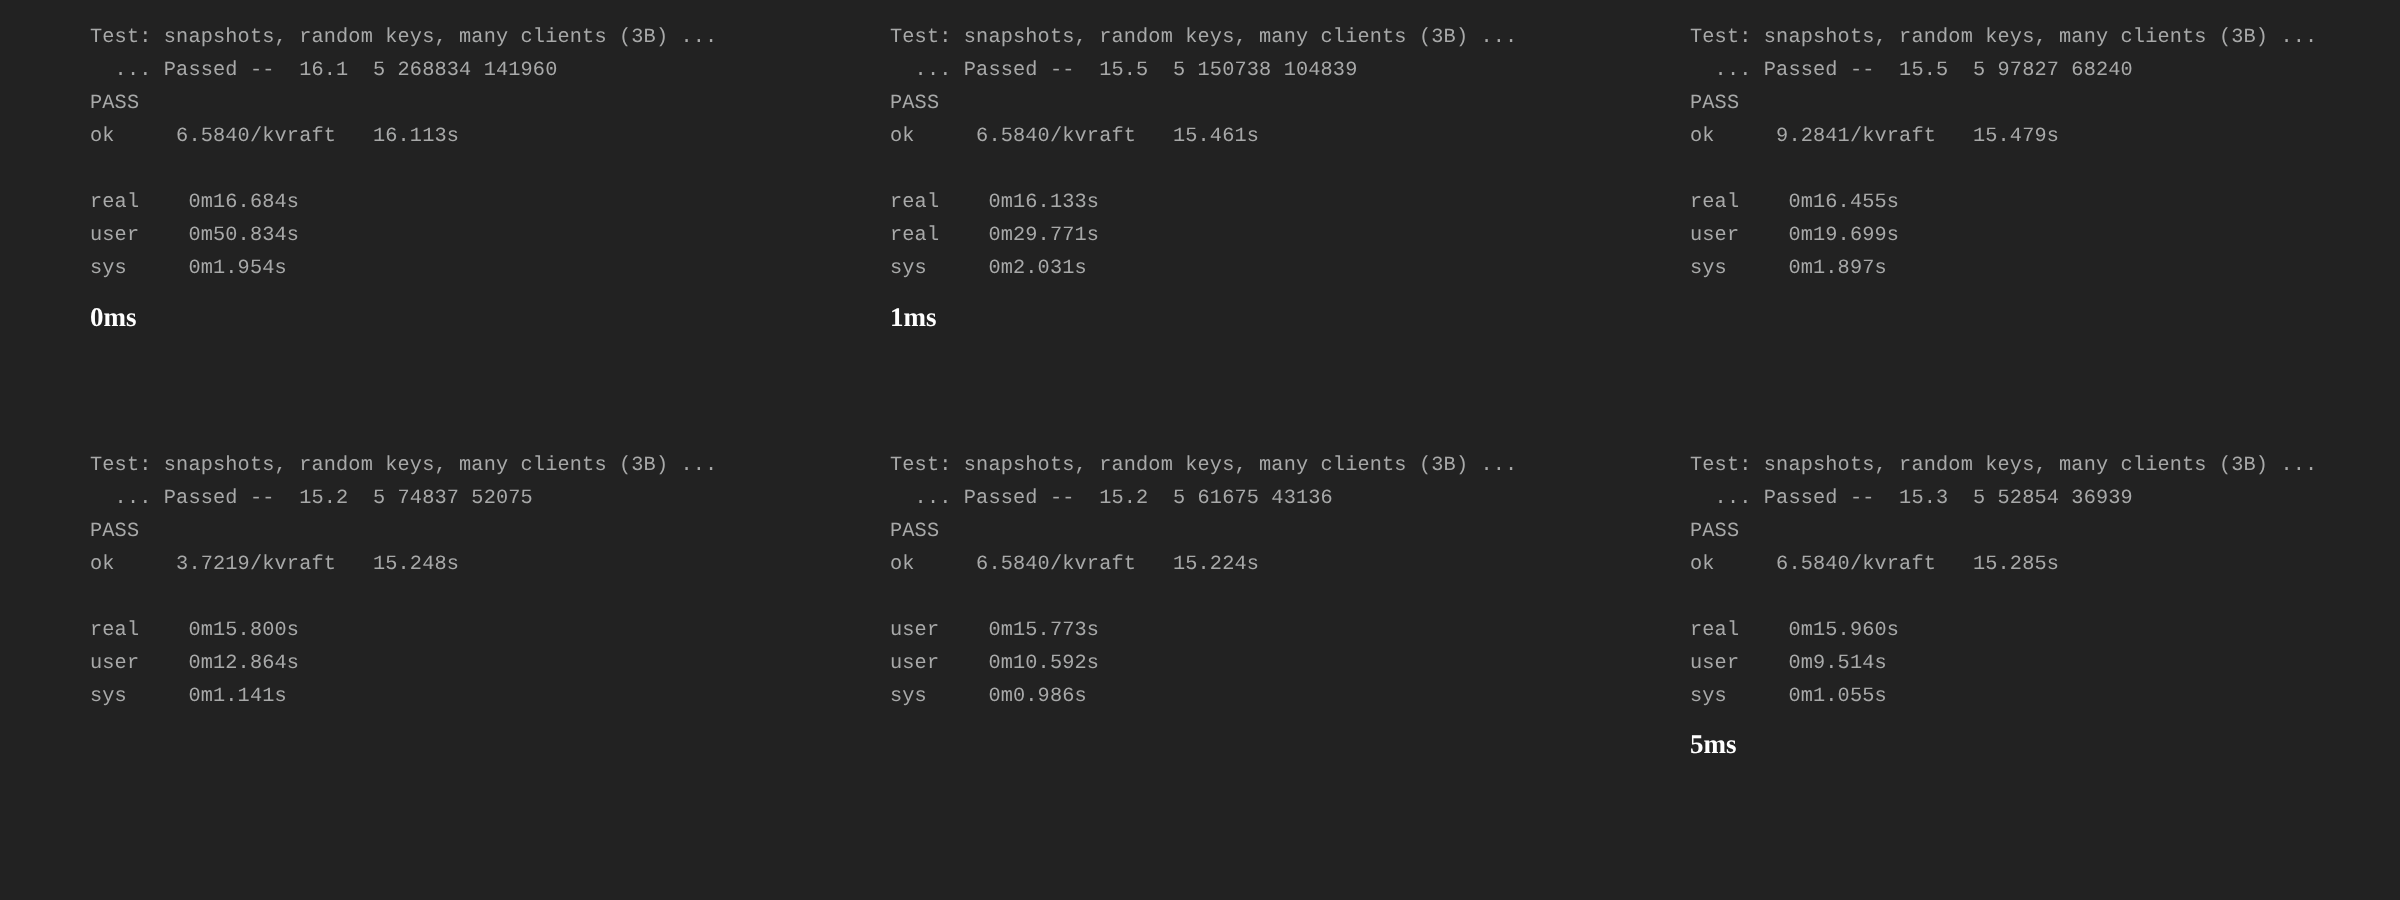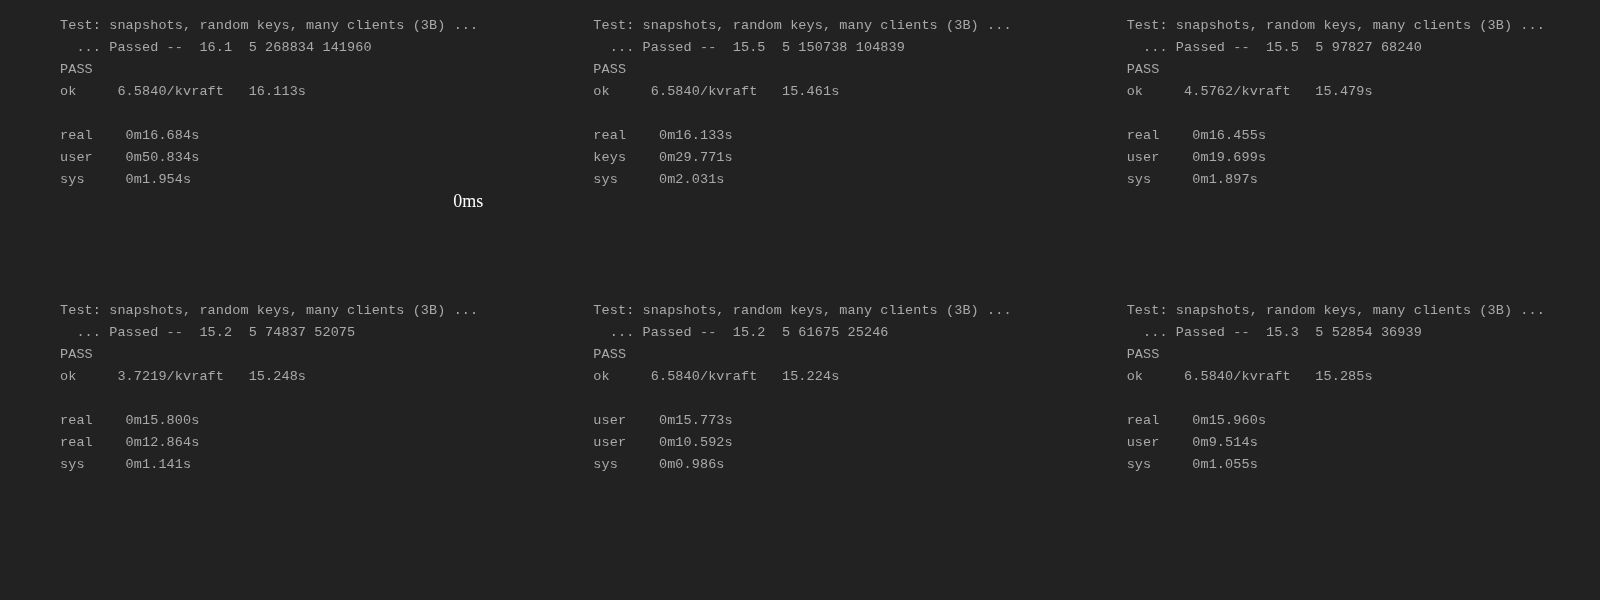--- a/index.html
+++ b/index.html
@@ -30,24 +30,25 @@
     font-size: 13.5px;
     line-height: 22px;
     color: #a8a9a9;
     margin: 0;
     white-space: pre;
     letter-spacing: 0.1px;
     font-weight: 400;
   }
   .caption {
     font-family: Georgia, "Times New Roman", Times, serif;
-    font-weight: 400;
+    font-weight: 700;
     color: #ffffff;
     font-size: 18px;
-    text-align: right;
+    text-align: left;
+    margin-top: 10px;
   }
 </style>
 </head>
 <body>
 
 <div class="grid">
 
   <div class="cell">
     <pre class="term"><span>Test: snapshots, random keys, many clients (3B) ...</span>
 <span>  ... Passed --  16.1  5 268834 141960</span>
@@ -60,61 +61,63 @@
     <div class="caption">0ms</div>
   </div>
 
   <div class="cell">
     <pre class="term"><span>Test: snapshots, random keys, many clients (3B) ...</span>
 <span>  ... Passed --  15.5  5 150738 104839</span>
 <span>PASS</span>
 <span>ok     6.5840/kvraft   15.461s</span>
 <span></span>
 <span>real    0m16.133s</span>
-<span>keys    0m29.771s</span>
+<span>real    0m29.771s</span>
 <span>sys     0m2.031s</span></pre>
+    <div class="caption">1ms</div>
   </div>
 
   <div class="cell">
     <pre class="term"><span>Test: snapshots, random keys, many clients (3B) ...</span>
 <span>  ... Passed --  15.5  5 97827 68240</span>
 <span>PASS</span>
-<span>ok     4.5762/kvraft   15.479s</span>
+<span>ok     9.2841/kvraft   15.479s</span>
 <span></span>
 <span>real    0m16.455s</span>
 <span>user    0m19.699s</span>
 <span>sys     0m1.897s</span></pre>
   </div>
 
   <div class="cell">
     <pre class="term"><span>Test: snapshots, random keys, many clients (3B) ...</span>
 <span>  ... Passed --  15.2  5 74837 52075</span>
 <span>PASS</span>
 <span>ok     3.7219/kvraft   15.248s</span>
 <span></span>
 <span>real    0m15.800s</span>
-<span>real    0m12.864s</span>
+<span>user    0m12.864s</span>
 <span>sys     0m1.141s</span></pre>
   </div>
 
   <div class="cell">
     <pre class="term"><span>Test: snapshots, random keys, many clients (3B) ...</span>
-<span>  ... Passed --  15.2  5 61675 25246</span>
+<span>  ... Passed --  15.2  5 61675 43136</span>
 <span>PASS</span>
 <span>ok     6.5840/kvraft   15.224s</span>
 <span></span>
 <span>user    0m15.773s</span>
 <span>user    0m10.592s</span>
 <span>sys     0m0.986s</span></pre>
   </div>
 
   <div class="cell">
     <pre class="term"><span>Test: snapshots, random keys, many clients (3B) ...</span>
 <span>  ... Passed --  15.3  5 52854 36939</span>
 <span>PASS</span>
 <span>ok     6.5840/kvraft   15.285s</span>
 <span></span>
 <span>real    0m15.960s</span>
 <span>user    0m9.514s</span>
 <span>sys     0m1.055s</span></pre>
+    <div class="caption">5ms</div>
   </div>
 
 </div>
 
 </body></html>

